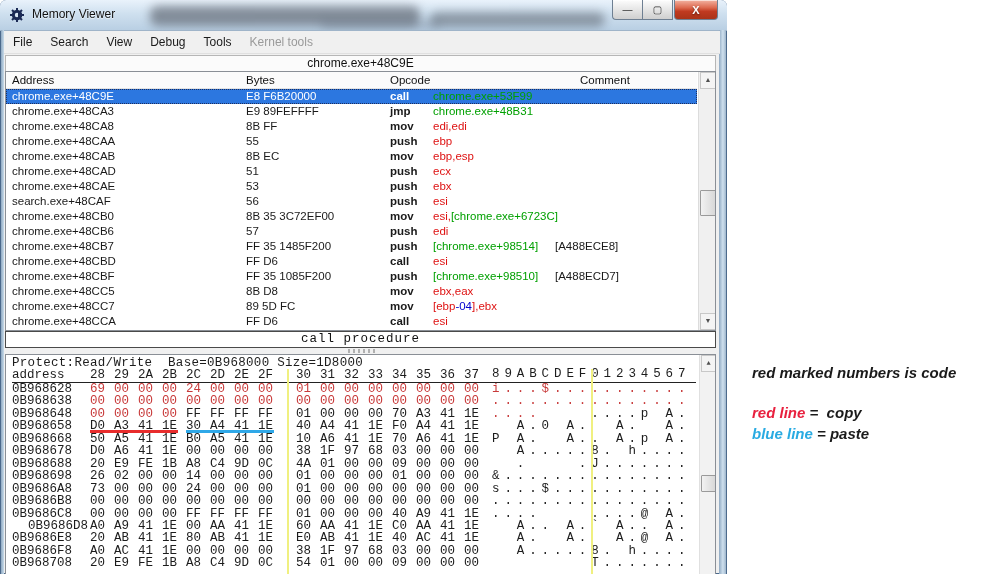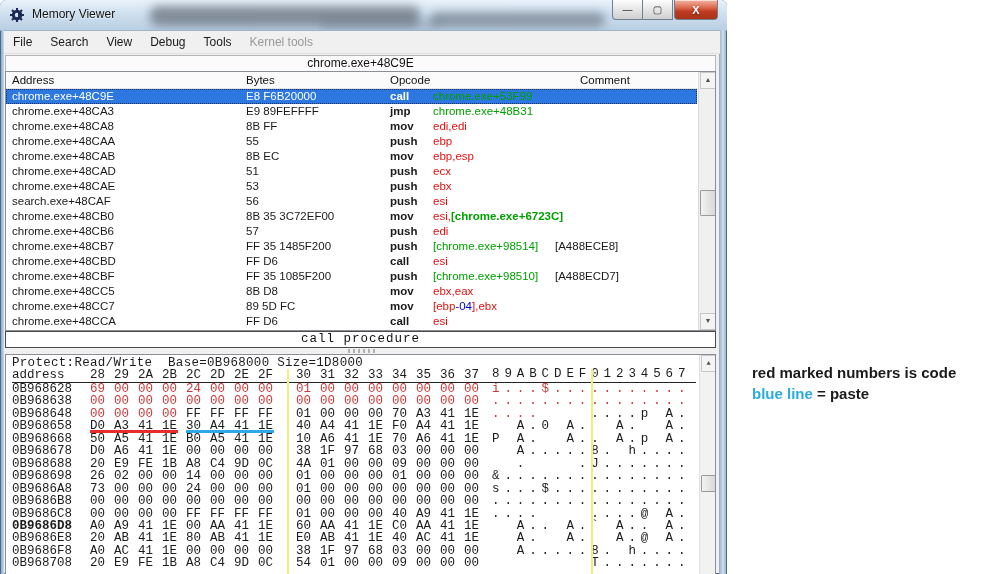--- a/index.html
+++ b/index.html
@@ -82,21 +82,21 @@
   .hexheader{position:absolute;left:6px;top:14px;width:684px;height:13px;border-bottom:1px solid #222;}
   .hexheader span{position:absolute;top:-1px;}
   .yline{position:absolute;top:14px;bottom:0;width:2px;background:#f0f080;}
   .hexrow span{position:absolute;white-space:pre;}
   .uline{position:absolute;height:3px;}
   .vscroll2{position:absolute;right:0;top:0;bottom:0;width:15px;background:#f2f2f2;
             border-left:1px solid #e0e0e0;}
 
   
   .annots{position:absolute;left:752px;top:362px;font-weight:bold;font-size:15px;color:#1a1a1a;}
-  .annots div{line-height:21px;white-space:pre;}
+  .annots div{line-height:21px;white-space:pre;font-style:italic;}
   .legend{margin-top:19px;}
 </style>
 </head>
 <body>
 
 <div class="desktop">
 
   <div class="window">
 
     <div class="titlebar">
@@ -191,21 +191,21 @@
           <div class="drow" style="top: 105px;">
             <span class="c-addr">search.exe+48CAF</span>
             <span class="c-bytes">56</span>
             <span class="c-op">push</span>
             <span class="c-opr"><span style="position: static; color: rgb(222, 18, 18);">esi</span></span>
           </div>
           <div class="drow" style="top: 120px;">
             <span class="c-addr">chrome.exe+48CB0</span>
             <span class="c-bytes">8B 35 3C72EF00</span>
             <span class="c-op">mov</span>
-            <span class="c-opr"><span style="position: static; color: rgb(222, 18, 18);">esi,</span><span style="position: static; color: rgb(0, 160, 0); font-weight: bold;">[chrome.exe+6723C]</span></span>
+            <span class="c-opr"><span style="position: static; color: rgb(222, 18, 18);">esi,</span><span style="position: static; color: rgb(0, 160, 0);">[chrome.exe+6723C]</span></span>
           </div>
           <div class="drow" style="top: 135px;">
             <span class="c-addr">chrome.exe+48CB6</span>
             <span class="c-bytes">57</span>
             <span class="c-op">push</span>
             <span class="c-opr"><span style="position: static; color: rgb(222, 18, 18);">edi</span></span>
           </div>
           <div class="drow" style="top: 150px;">
             <span class="c-addr">chrome.exe+48CB7</span>
             <span class="c-bytes">FF 35 1485F200</span>
@@ -674,21 +674,21 @@
             <span class="hx" style="left: 579.2px; color: rgb(28, 28, 28);">.</span>
             <span class="hx" style="left: 591.6px; color: rgb(28, 28, 28);">.</span>
             <span class="hx" style="left: 604px; color: rgb(28, 28, 28);">.</span>
             <span class="hx" style="left: 616.4px; color: rgb(28, 28, 28);">.</span>
             <span class="hx" style="left: 628.8px; color: rgb(28, 28, 28);">@</span>
             <span class="hx" style="left: 641.2px; color: rgb(28, 28, 28);"> </span>
             <span class="hx" style="left: 653.6px; color: rgb(28, 28, 28);">A</span>
             <span class="hx" style="left: 666px; color: rgb(28, 28, 28);">.</span>
           </div>
           <div class="hexrow" style="position: absolute; left: 6px; top: 163.95px; height: 12px;">
-            <span class="hx" style="left: 0px; font-weight: bold;">0B9686D8</span>
+            <span class="hx" style="left: 16px;">0B9686D8</span>
             <span class="hx" style="left: 78px; color: rgb(28, 28, 28);">A0</span>
             <span class="hx" style="left: 102px; color: rgb(28, 28, 28);">A9</span>
             <span class="hx" style="left: 126px; color: rgb(28, 28, 28);">41</span>
             <span class="hx" style="left: 150px; color: rgb(28, 28, 28);">1E</span>
             <span class="hx" style="left: 174px; color: rgb(28, 28, 28);">00</span>
             <span class="hx" style="left: 198px; color: rgb(28, 28, 28);">AA</span>
             <span class="hx" style="left: 222px; color: rgb(28, 28, 28);">41</span>
             <span class="hx" style="left: 246px; color: rgb(28, 28, 28);">1E</span>
             <span class="hx" style="left: 284px; color: rgb(28, 28, 28);">60</span>
             <span class="hx" style="left: 308px; color: rgb(28, 28, 28);">AA</span>
@@ -828,15 +828,16 @@
         <div class="sthumb" style="top:120px;height:15px;width:13px"></div>
       </div>
     <div class="uline" style="left: 84px; width: 88px; top: 75.35px; background: rgb(232, 44, 44);"></div>
         <div class="uline" style="left: 180px; width: 88px; top: 75.35px; background: rgb(47, 168, 232);"></div>
       </div>
 
   </div>
 
   <div class="annots" id="annots">
       <div class="note">red marked numbers is code</div>
+      <div class="legend"><span style="color: rgb(232, 32, 62);">red line</span><span style="color: rgb(26, 26, 26);"> =  copy</span></div>
       <div class="legend2"><span style="color: rgb(41, 171, 226);">blue line</span><span style="color: rgb(26, 26, 26);"> = paste</span></div>
     </div>
 </div>
 
 </body></html>

